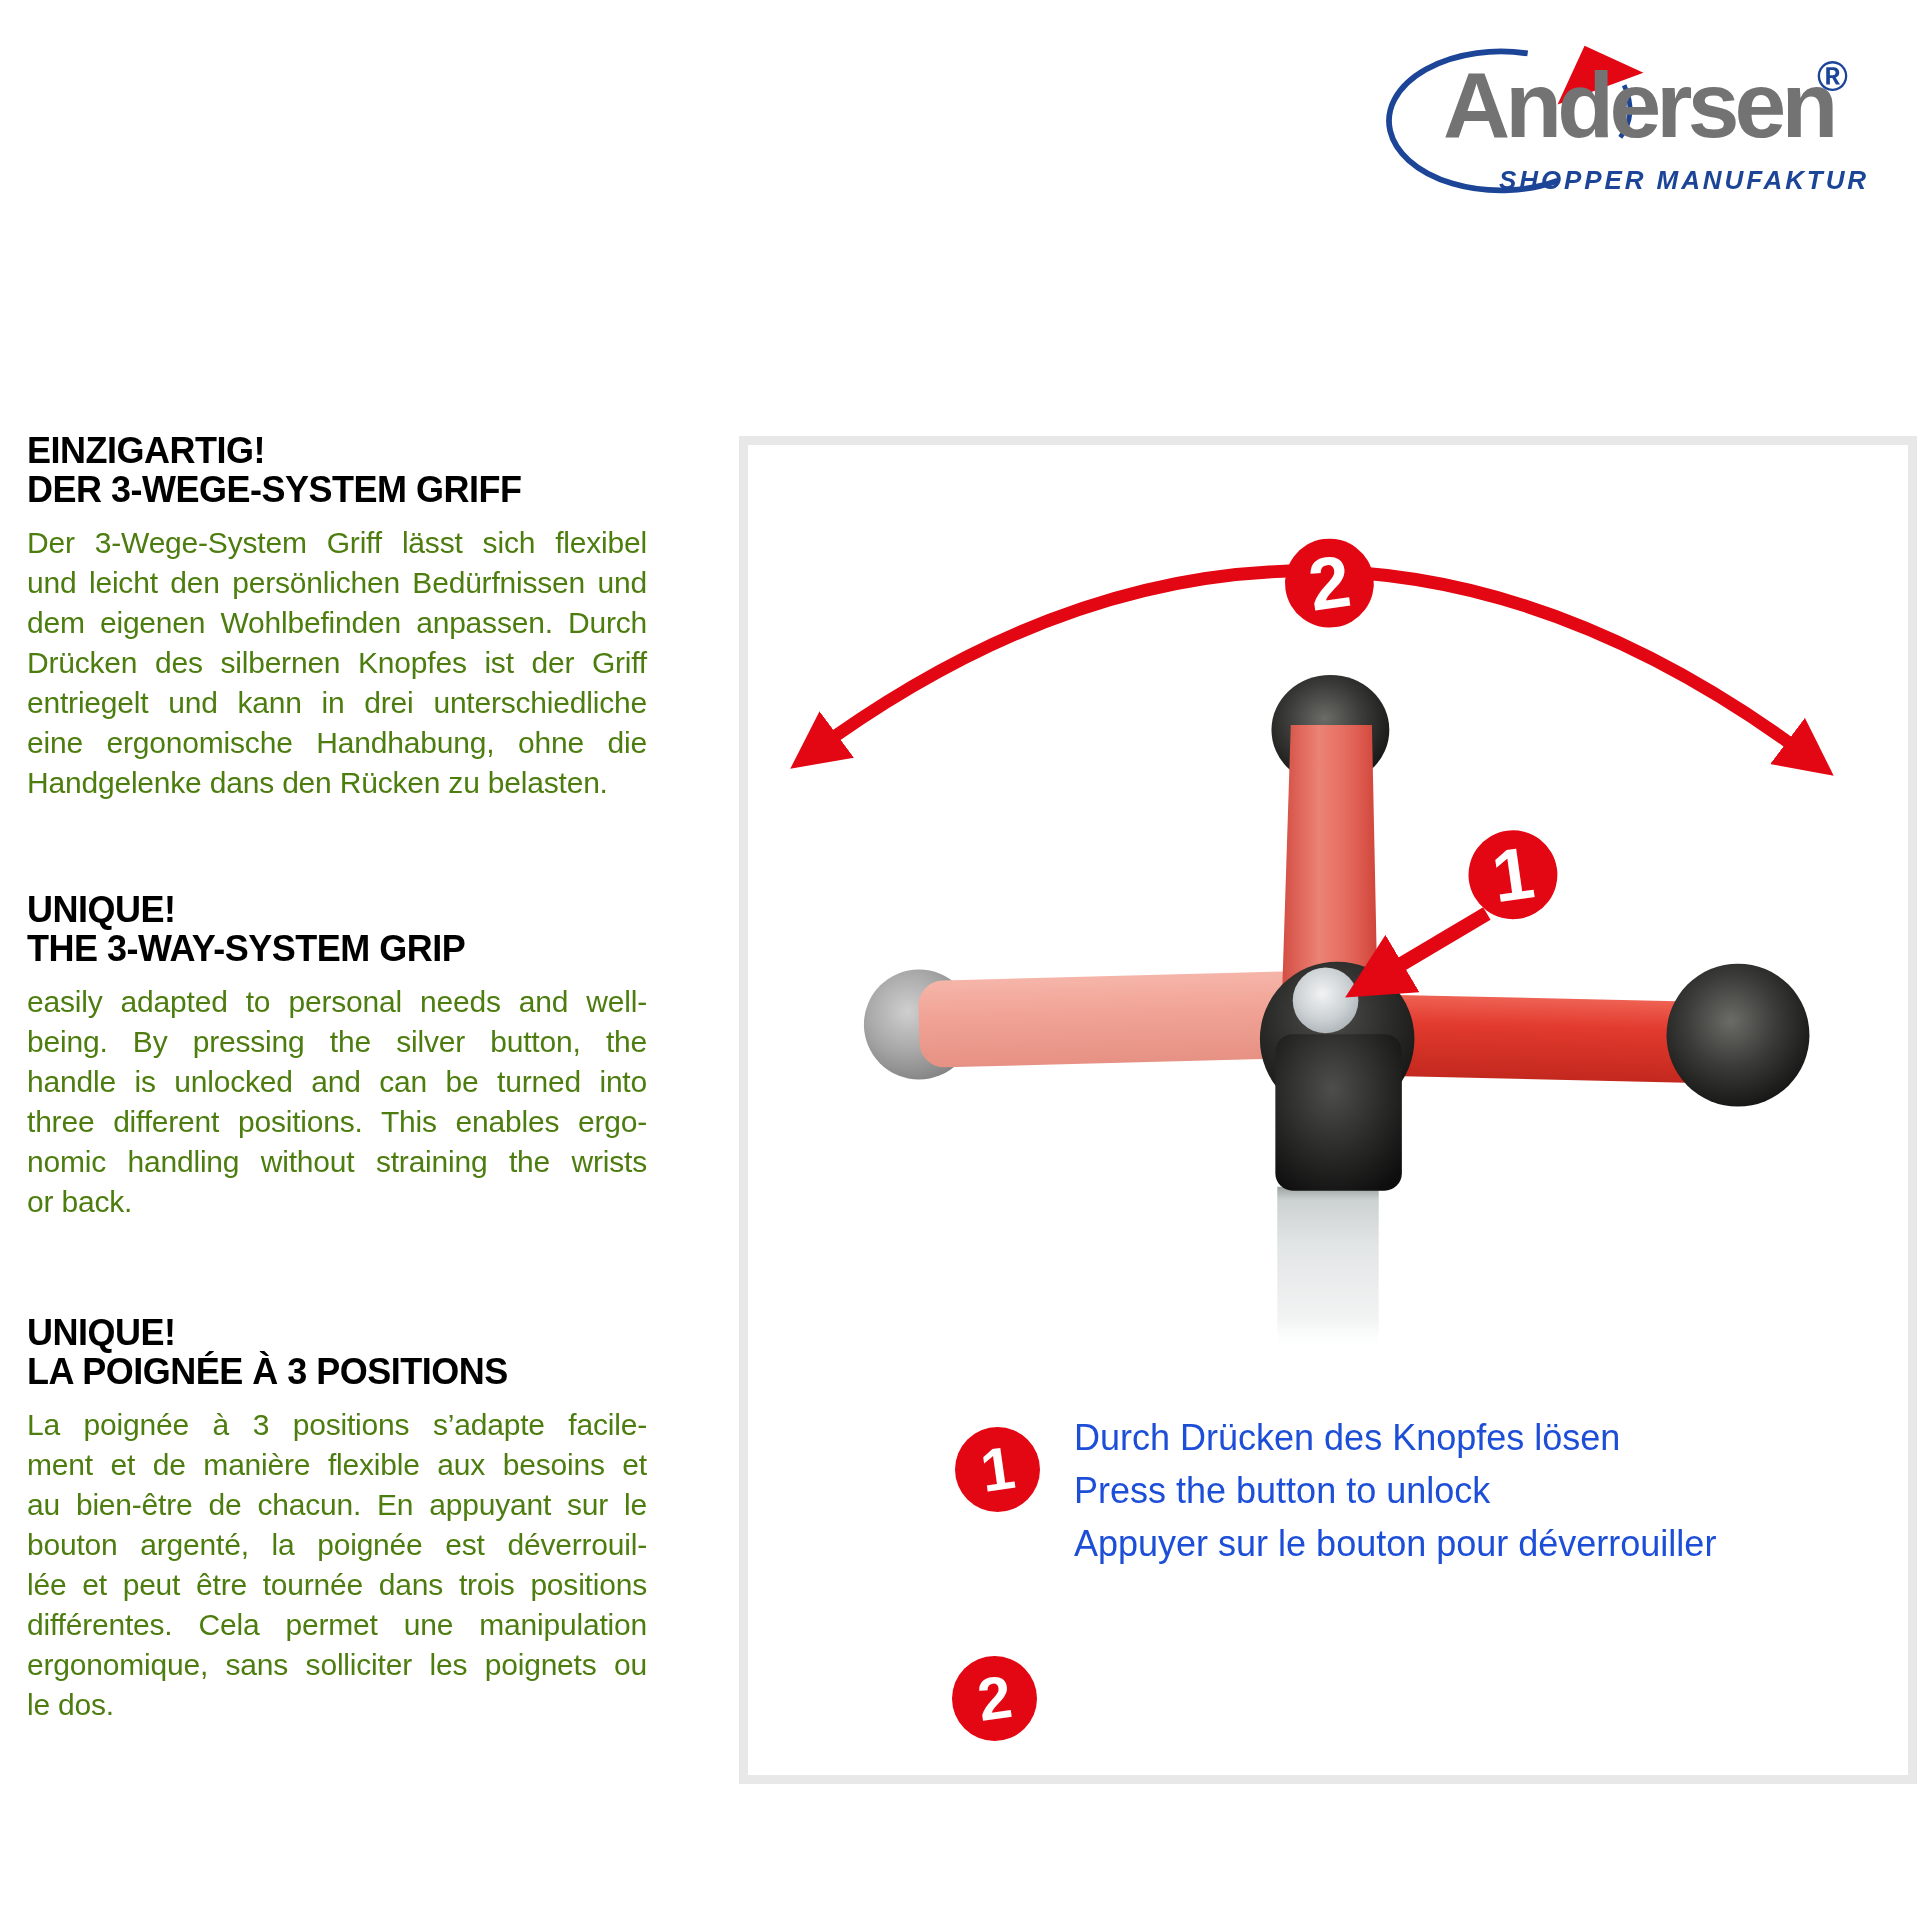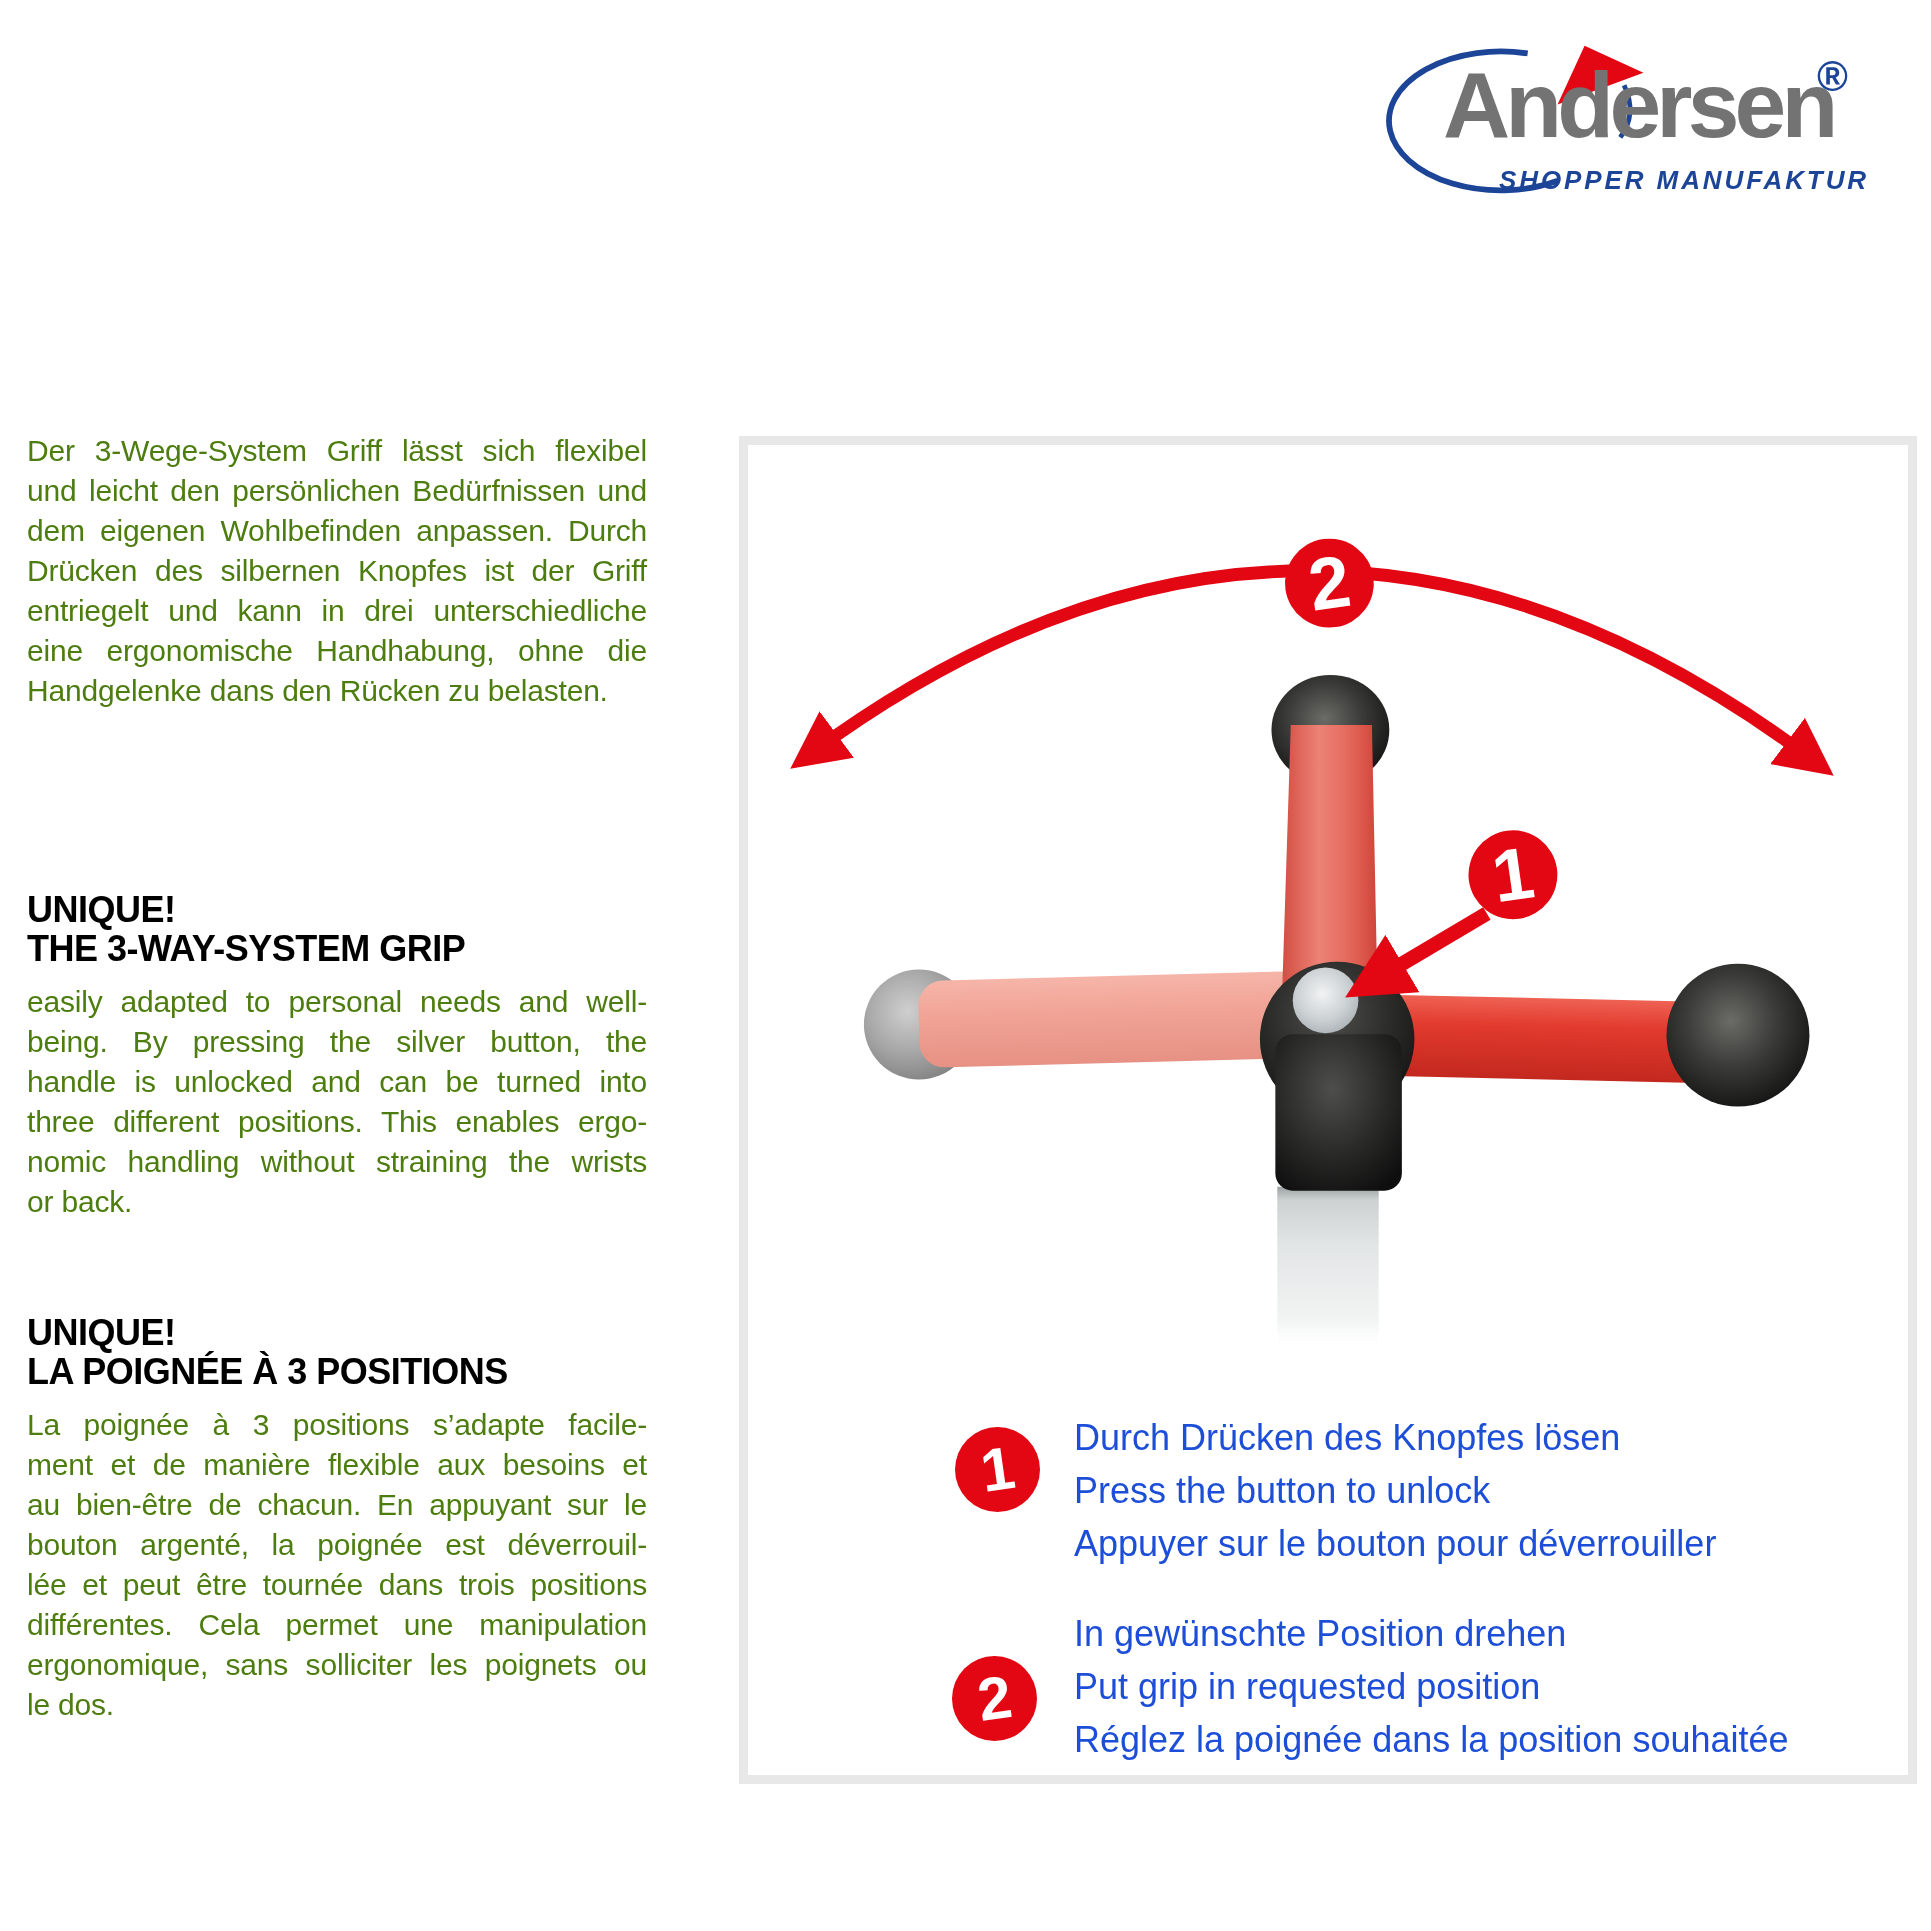--- a/index.html
+++ b/index.html
@@ -49,20 +49,24 @@
     <path d="M 152 15 A 116 72 0 1 0 183 147" fill="none" stroke="#1c4598" stroke-width="6"></path>
     <polygon points="183,68 211,7 272,35" fill="#e30613"></polygon>
     <path d="M 252 48 Q 266 78 248 102" fill="none" stroke="#1c4598" stroke-width="5"></path>
   </svg>
   <div class="brand">Andersen</div>
   <div class="reg">®</div>
   <div class="tagline">SHOPPER MANUFAKTUR</div>
 </header>
 
 <section class="sec" id="sec-de">
+  <h2 class="heading">
+      <div class="tline">EINZIGARTIG!</div>
+      <div class="tline">DER 3-WEGE-SYSTEM GRIFF</div>
+    </h2>
   <div class="body-par">
       <div class="tline">Der 3-Wege-System Griff lässt sich flexibel</div>
       <div class="tline">und leicht den persönlichen Bedürfnissen und</div>
       <div class="tline">dem eigenen Wohlbefinden anpassen. Durch</div>
       <div class="tline">Drücken des silbernen Knopfes ist der Griff</div>
       <div class="tline">entriegelt und kann in drei unterschiedliche</div>
       <div class="tline">eine ergonomische Handhabung, ohne die</div>
       <div class="tline">Handgelenke dans den Rücken zu belasten.</div>
     </div>
 </section>
@@ -187,20 +191,15 @@
   </div>
   <div class="legend-text" id="legend-text-1">
       <div class="tline">Durch Drücken des Knopfes lösen</div>
       <div class="tline">Press the button to unlock</div>
       <div class="tline">Appuyer sur le bouton pour déverrouiller</div>
     </div>
 
   <div class="legend-badge" id="badge-step-2">
     <span>2</span>
   </div>
-  <div class="legend-text" id="legend-text-2">
-      <div class="tline">In gewünschte Position drehen</div>
-      <div class="tline">Put grip in requested position</div>
-      <div class="tline">Réglez la poignée dans la position souhaitée</div>
-    </div>
 
 </section>
 
 
 </body></html>

